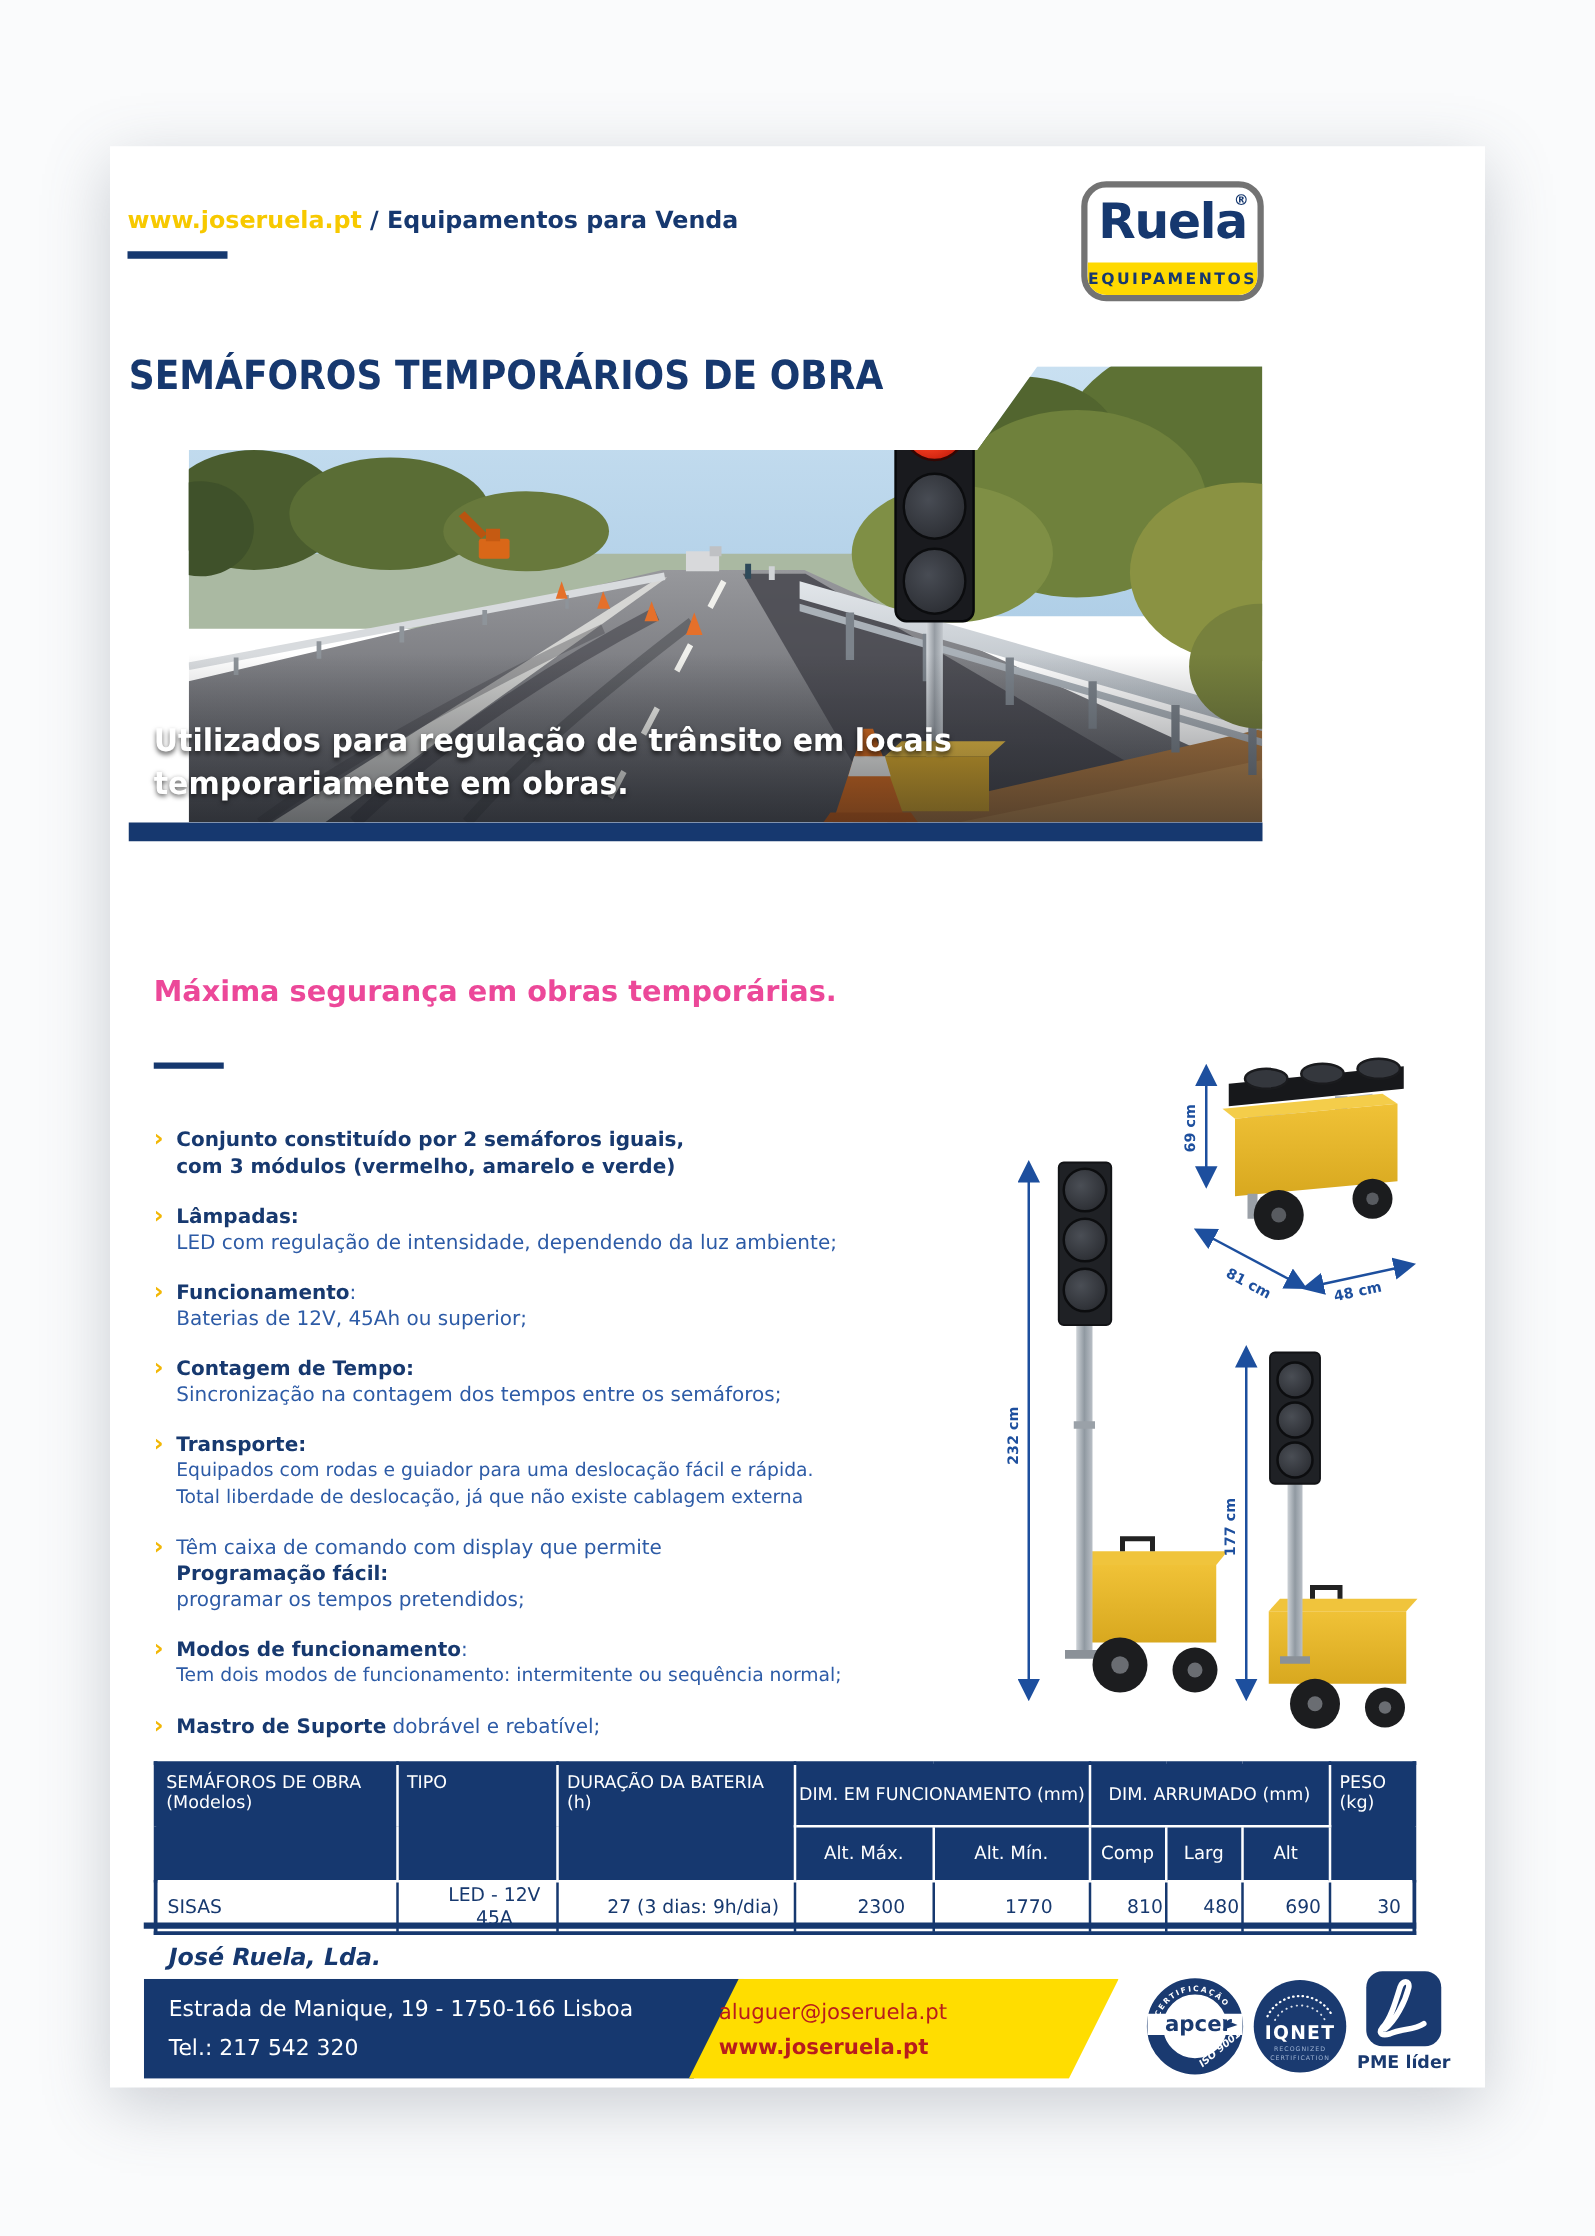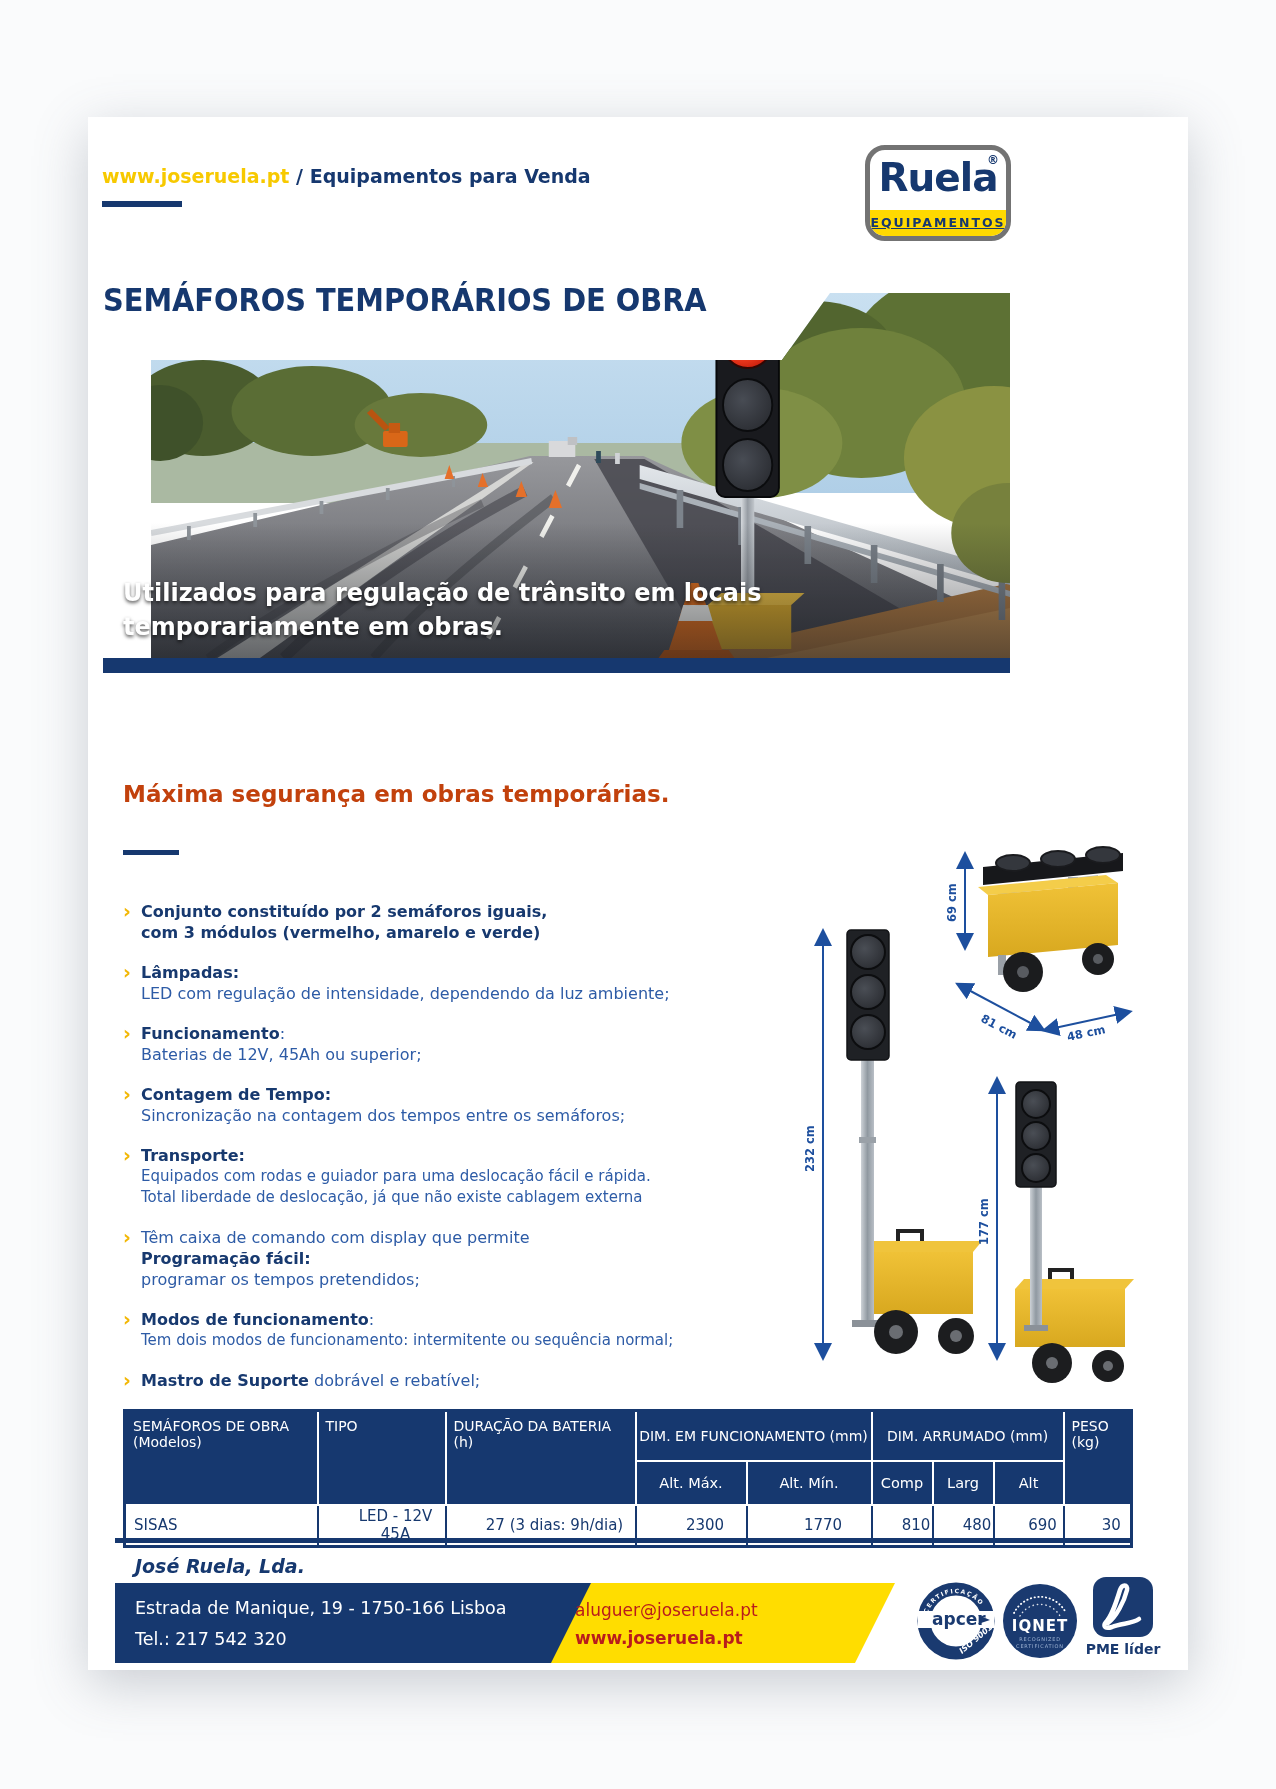--- a/index.html
+++ b/index.html
@@ -19,34 +19,34 @@
   .hdr-section { color:#16386f; }
   .hdr-underline { position:absolute; left:14px; top:84px; width:80px; height:6px; background:#16386f; }
   
   .brand { position:absolute; left:777px; top:28px; width:146px; height:96px;
     border:5px solid #737373; border-radius:20px; background:#fff; overflow:hidden; }
   .brand-name { text-align:center; font-size:39px; font-weight:bold; color:#16386f;
     letter-spacing:-1px; line-height:56px; }
   .brand-reg { position:absolute; right:7px; top:3px; font-size:12px; font-weight:bold; color:#16386f; }
   .brand-band { position:absolute; left:0; right:0; bottom:0; height:26px; background:#ffd900;
     border-radius:0 0 12px 12px; text-align:center; font-size:12.5px; font-weight:bold;
-    color:#16386f; letter-spacing:2px; line-height:26px;text-decoration:underline; }
+    color:#16386f; letter-spacing:2px; line-height:26px; }
   
   .page-title { position:absolute; left:15px; top:164px; font-size:32px; font-weight:bold;
     color:#16386f; white-space:nowrap; transform:scaleX(0.9); transform-origin:left; letter-spacing:0px; }
   
   .photo-wrap { position:absolute; left:15px; top:176px; width:907px; height:365px;
     clip-path:polygon(0px 67px, 679px 67px, 727px 0px, 907px 0px, 907px 365px, 0px 365px);padding-left:48px; }
   .photo-wrap svg { display:block; width:100%; height:100%; }
   .photo-caption { position:absolute; left:20px; bottom:14px; color:#ffffff; font-weight:bold;
     font-size:25px; line-height:34px; text-shadow:0 2px 4px rgba(0,0,0,0.65);
     transform:scaleX(0.96); transform-origin:left; white-space:nowrap; }
   .photo-bluebar { position:absolute; left:15px; top:541px; width:907px; height:15px; background:#16386f; }
   
-  .subtitle { position:absolute; left:35px; top:664px; font-size:23px; font-weight:bold; color:#c2410c; }
+  .subtitle { position:absolute; left:35px; top:664px; font-size:23px; font-weight:bold; color:#ec4899; }
   .sub-dash { position:absolute; left:35px; top:733px; width:56px; height:5px; background:#16386f; }
   
   .bullets { position:absolute; left:35px; top:784px; width:620px; }
   .b-item { position:relative; padding-left:18px; margin-bottom:19px; }
   .b-arrow { position:absolute; left:0; top:-1px; color:#f2b705; font-weight:bold; font-size:19px; }
   .bl { font-size:16px; line-height:21px; }
   .bl-bold { font-weight:bold; color:#17396f; }
   .bl-reg { color:#2d5ba6; }
   .bl-reg-sm { color:#2d5ba6; font-size:15px; }
   

